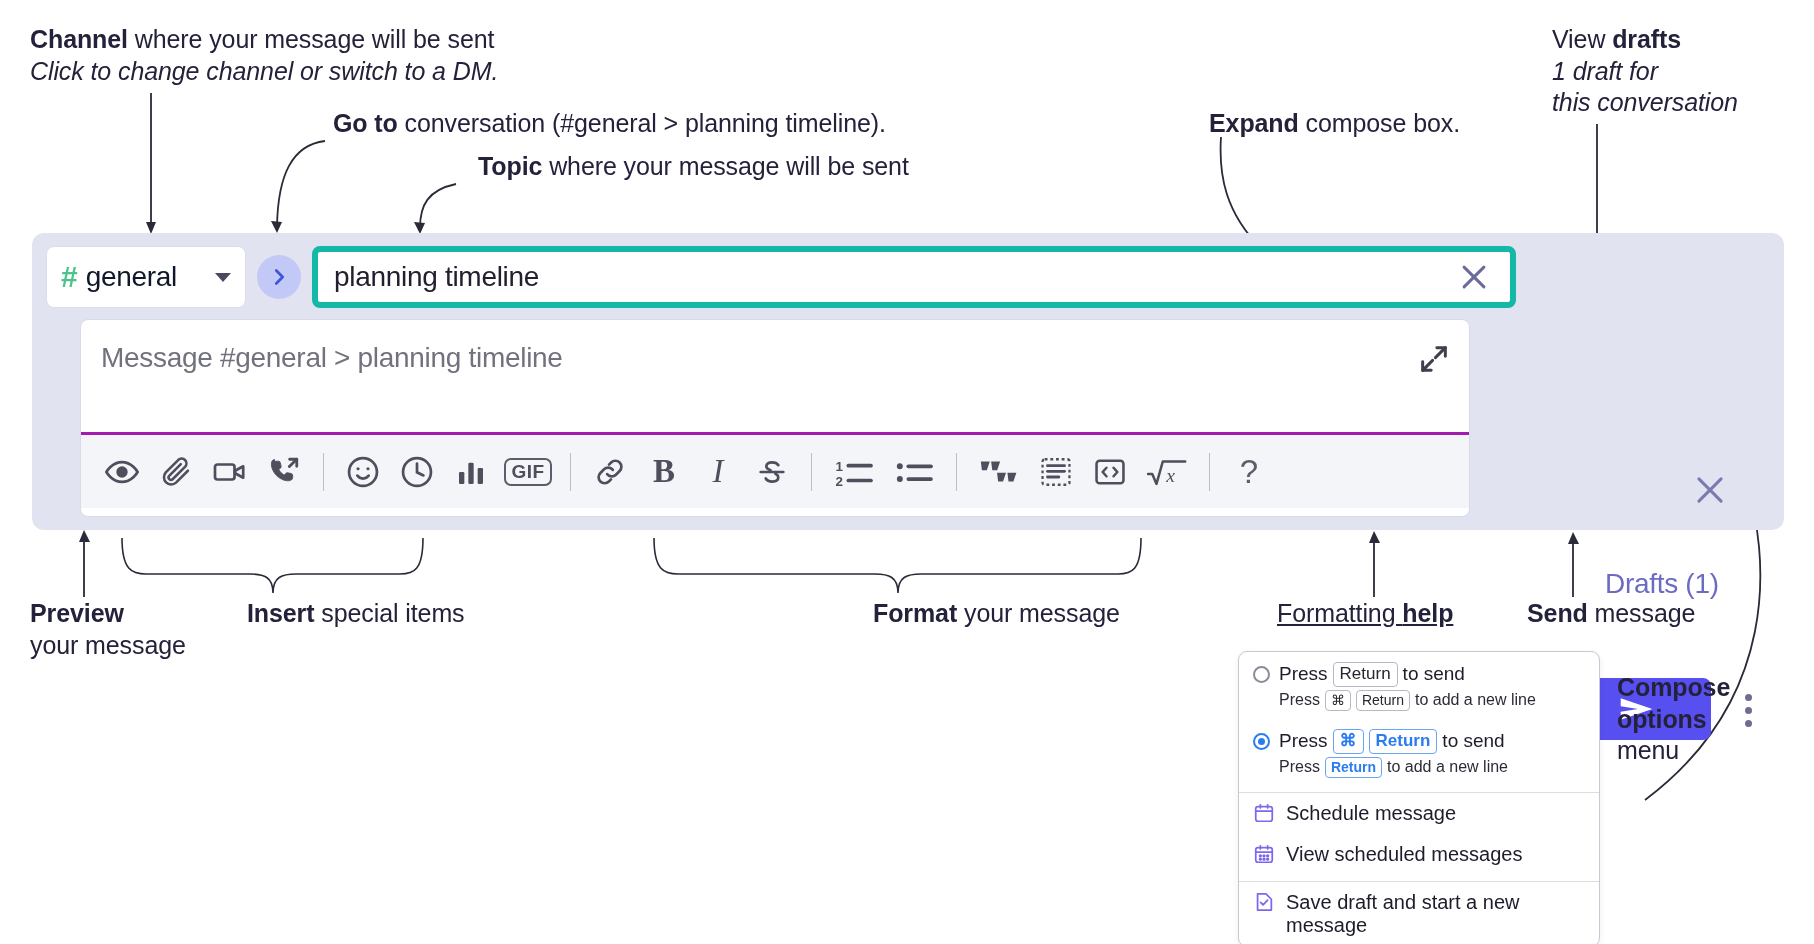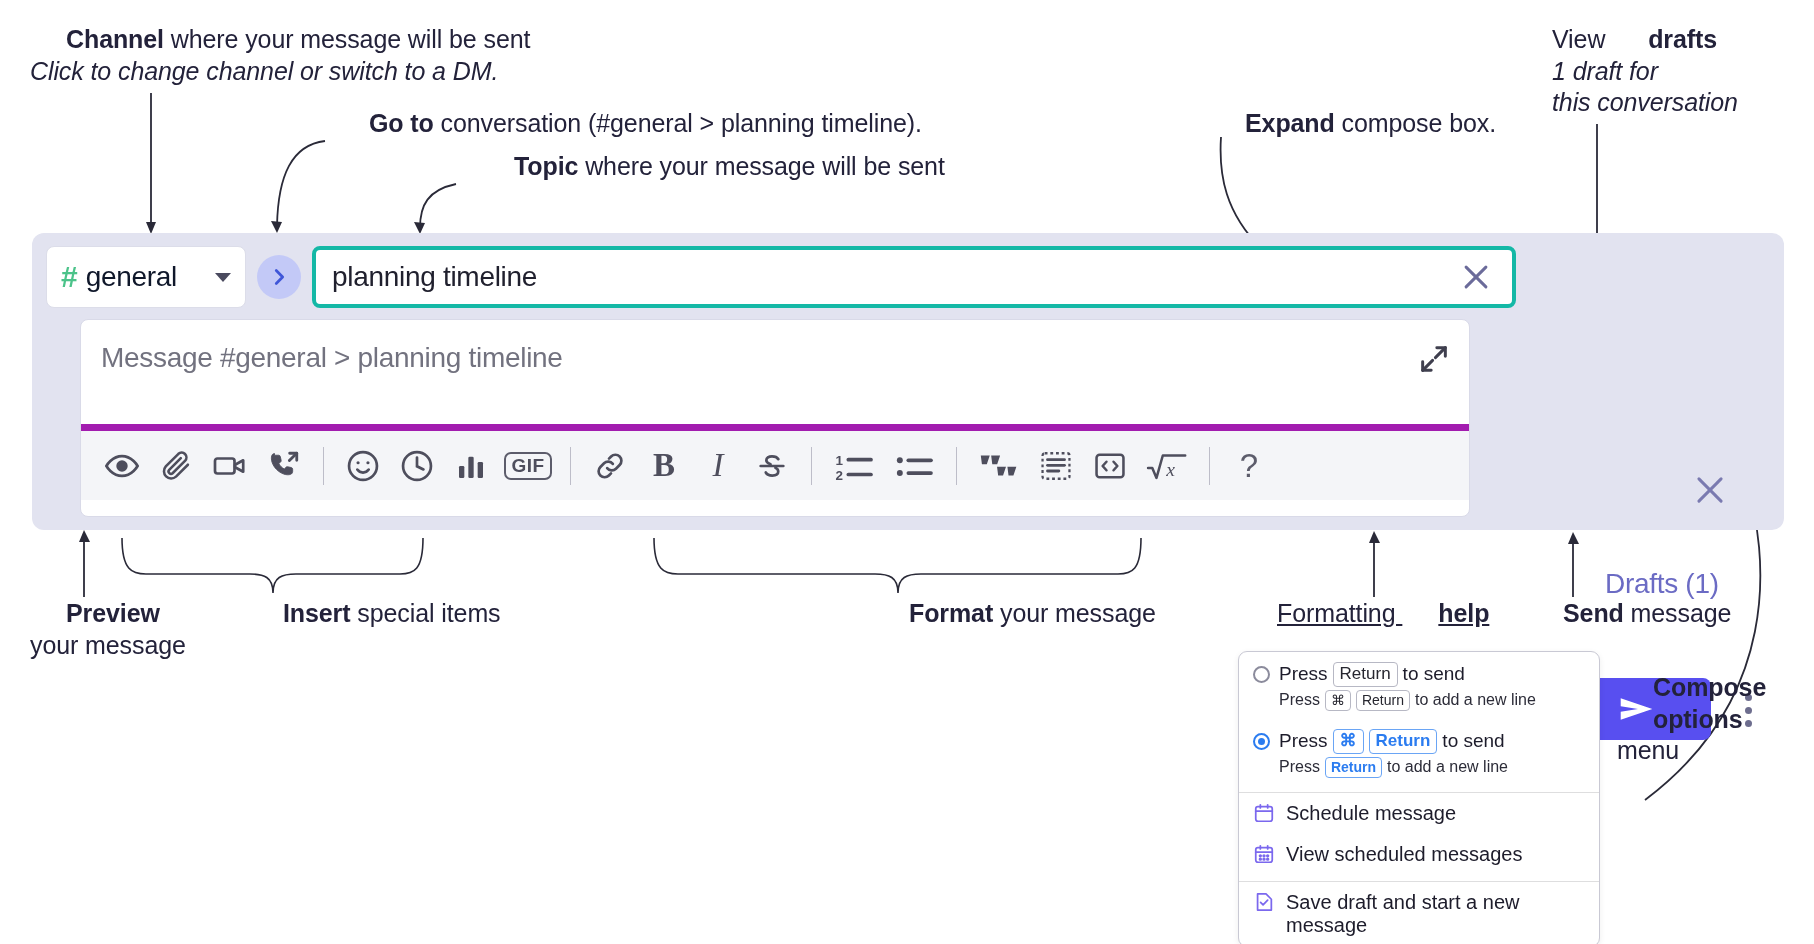--- a/index.html
+++ b/index.html
@@ -7,21 +7,21 @@
   body {
     width:1814px; height:944px;
     background:#ffffff;
     font-family:"Liberation Sans", sans-serif;
     color:#1d1c2b;
     position:relative;
     overflow:hidden;
   }
   .abs { position:absolute; }
   .anno { font-size:25px; line-height:1.26; color:#23223a; letter-spacing:-0.1px; white-space:nowrap; }
-  .anno b { font-weight:bold;margin-left:36px; }
+  .anno b { font-weight:bold; }
   .anno i { }
 
   
   #lines { position:absolute; left:0; top:0; width:1814px; height:944px; pointer-events:none; }
 
   
   #compose {
     position:absolute; left:32px; top:233px; width:1752px; height:297px;
     background:#e2e3f0; border-radius:12px;
   }
@@ -35,36 +35,36 @@
   .hash { font-size:30px; font-weight:bold; color:#4cc38a; line-height:1; }
   .chan-name { font-size:28px; color:#0f172a; letter-spacing:-0.3px; }
   .caret { margin-left:auto; width:0;height:0; border-left:8px solid transparent;border-right:8px solid transparent;border-top:9px solid #4a4a5e; }
 
   .goto-btn {
     width:44px;height:44px;border-radius:50%;background:#c3c9f7;margin:0 11px;
     display:flex;align-items:center;justify-content:center;cursor:pointer;border:none;
   }
 
   .topic-field {
-    width:1204px;height:62px;background:#fff;border:4px solid #14b8a6;border-radius:8px;
+    width:1204px;height:62px;background:#fff;border:6px solid #14b8a6;border-radius:8px;
     display:flex;align-items:center;padding:0 16px;
   }
   .topic-text { font-size:28px;color:#20202e;letter-spacing:-0.3px;flex:1; }
   .clear-x { width:40px;height:40px;display:flex;align-items:center;justify-content:center;cursor:pointer; }
 
   .msgbox {
     position:absolute;left:48px;top:86px;width:1390px;height:198px;
     background:#fff;border:1px solid #d9dae8;border-radius:8px;overflow:hidden;
   }
   .msg-placeholder { position:absolute;left:20px;top:22px;font-size:28px;color:#72727f;letter-spacing:-0.3px; }
   .expand-ico { position:absolute;right:18px;top:22px;width:34px;height:34px;cursor:pointer; }
 
   .toolbar {
-    position:absolute;left:0;bottom:16px;width:100%;height:76px;background:#f4f5f8;
-    border-top:7px solid #a21caf;display:flex;align-items:center;padding-left:14px;gap:0;
+    position:absolute;left:0;bottom:8px;width:100%;height:76px;background:#f4f5f8;
+    border-top:3px solid #a21caf;display:flex;align-items:center;padding-left:14px;gap:0;
   }
   .tb { width:54px;height:54px;display:flex;align-items:center;justify-content:center;cursor:pointer;color:#5c5c6b;flex:0 0 auto; }
   .tb.wide { width:60px; }
   .sep { width:1px;height:38px;background:#bdbdc9;margin:0 12px;flex:0 0 auto; }
   .tb-txt { font-size:33px;font-weight:bold;color:#4e4e5d;font-family:"Liberation Serif", serif; }
   .tb-ital { font-size:33px;color:#4e4e5d;font-family:"Liberation Serif", serif;font-style:italic; }
   .gifbox { border:2.5px solid #5c5c6b;border-radius:7px;padding:1px 5px;font-size:19px;font-weight:bold;letter-spacing:0.5px;color:#4e4e5d; }
   .qm { font-size:33px;color:#5c5c6b;font-weight:normal; }
 
   

